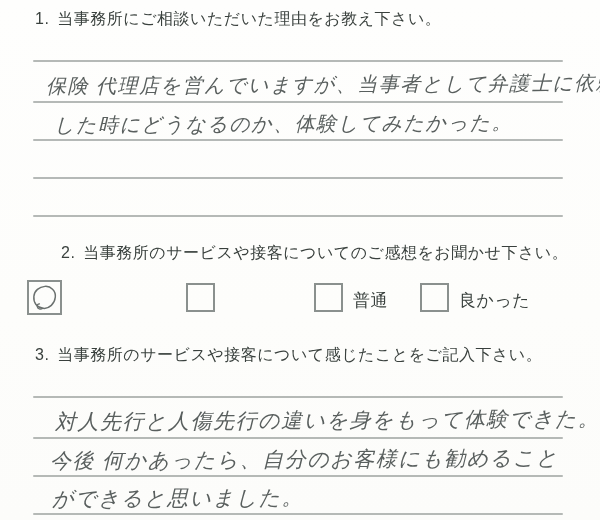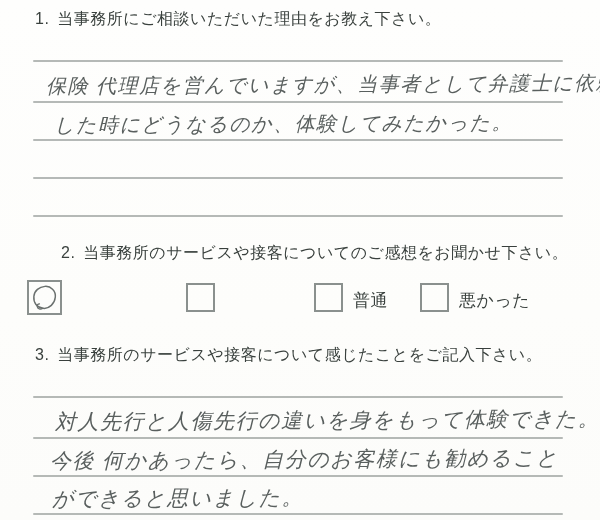--- a/index.html
+++ b/index.html
@@ -68,21 +68,21 @@
   </div>
 
   <div class="checkbox cb-small" style="left:314px;top:283px;">
     
   </div>
   <div class="cb-label" style="left:353px;top:289px;">普通</div>
 
   <div class="checkbox cb-small" style="left:420px;top:283px;">
     
   </div>
-  <div class="cb-label" style="left:459px;top:289px;">悪かった</div>
+  <div class="cb-label" style="left:459px;top:289px;">良かった</div>
 
   <div class="question" style="left:35px;top:345px;">
     <span class="q-num">3.</span><span>当事務所のサービスや接客について感じたことをご記入下さい。</span>
   </div>
 
   <div class="rule" style="top:396px;"></div>
   <div class="rule" style="top:437px;"></div>
   <div class="rule" style="top:475px;"></div>
   <div class="rule" style="top:513px;"></div>
 

